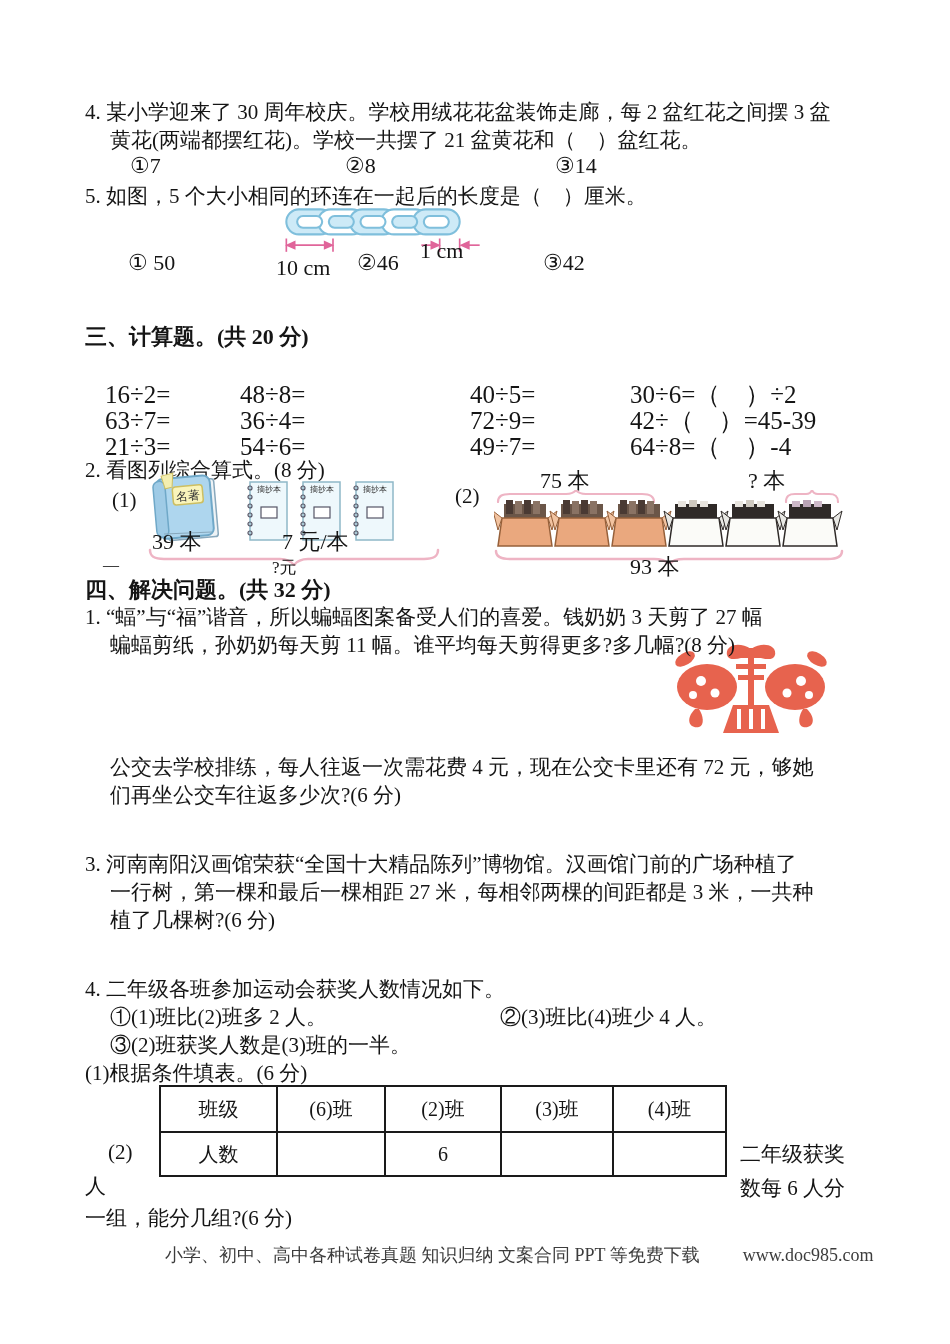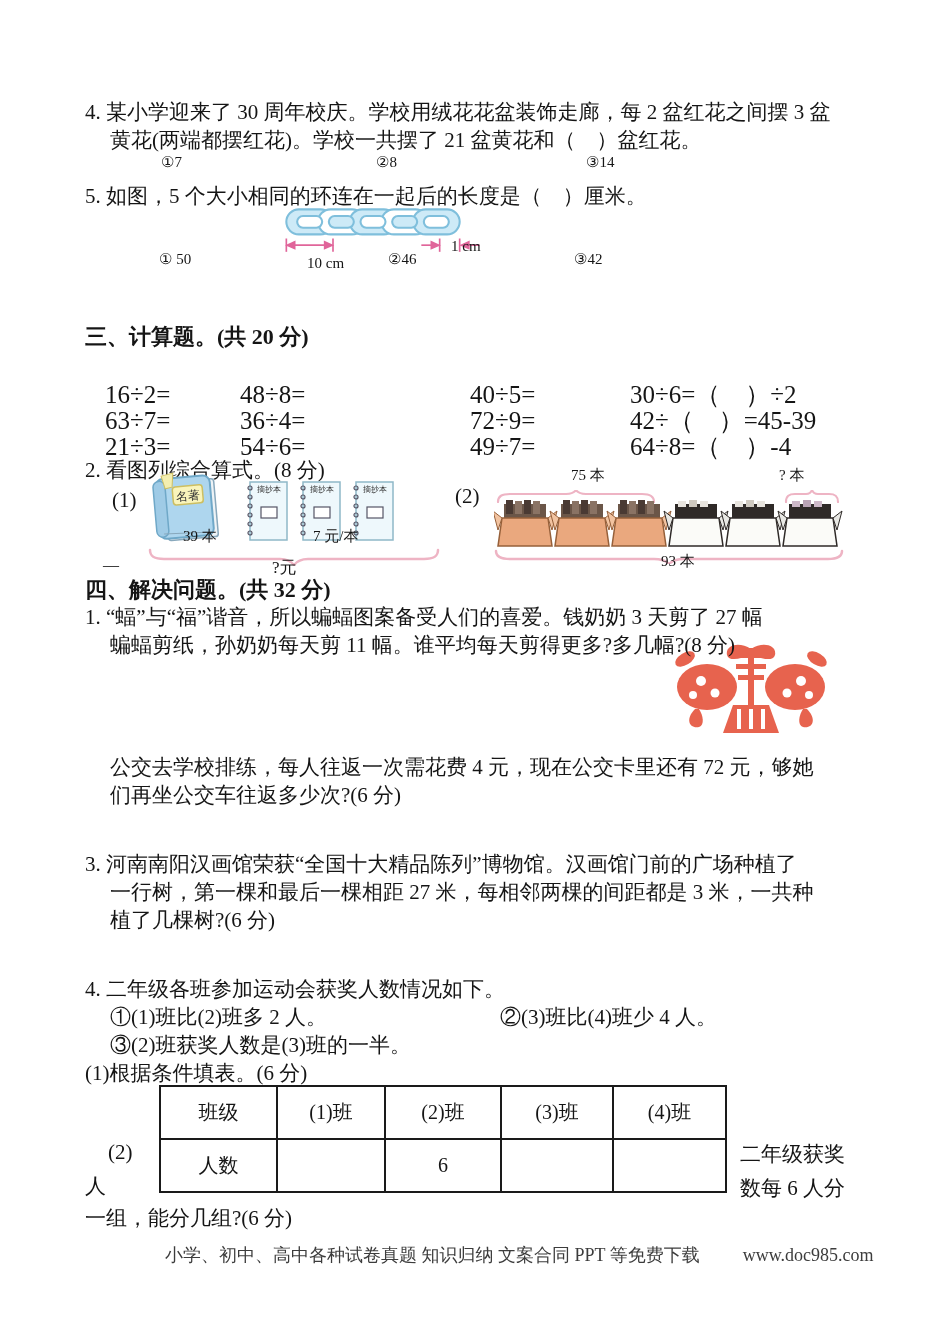--- a/index.html
+++ b/index.html
@@ -1,25 +1,25 @@
 <!DOCTYPE html>
 <html><head>
 <meta charset="utf-8">
 <style>
   html,body{margin:0;padding:0;background:#888;}
   .page{position:relative;width:950px;height:1344px;background:#ffffff;
         font-family:"Liberation Serif","DejaVu Serif",serif;color:#151515;overflow:hidden;}
   .abs{position:absolute;white-space:nowrap;}
   .t{font-size:21px;line-height:28px;}
   .hd{font-size:22px;font-weight:bold;}
-  .opt{font-size:15px;margin-left:31px;}
+  .opt{font-size:22px;}
   .calc-row span{display:inline-block;font-size:25px;}
   .c1{width:135px}.c2{width:230px}.c3{width:160px}
   .grid{border-collapse:collapse;table-layout:fixed;}
-  .grid td{border:2px solid #1a1a1a;text-align:center;font-size:20px;padding:12px;}
+  .grid td{border:2px solid #1a1a1a;text-align:center;font-size:20px;padding:0;}
   .small-label{font-size:17px;}
   .footer{font-size:18px;color:#3c3c3c;}
   svg{display:block;}
 </style>
 </head>
 <body>
 
 <div class="page">
 
   <div class="abs t" style="left:85px;top:98px">4. 某小学迎来了 30 周年校庆。学校用绒花花盆装饰走廊，每 2 盆红花之间摆 3 盆</div>
@@ -289,21 +289,21 @@
     <colgroup>
         <col style="width:117px">
         <col style="width:108px">
         <col style="width:116px">
         <col style="width:112px">
         <col style="width:113px">
       </colgroup>
     <tbody>
         <tr style="height:46px">
       <td>班级</td>
-      <td>(1)班</td>
+      <td>(6)班</td>
       <td>(2)班</td>
       <td>(3)班</td>
       <td>(4)班</td>
     </tr>
     <tr style="height:44px">
       <td>人数</td>
       <td></td>
       <td>6</td>
       <td></td>
       <td></td>

